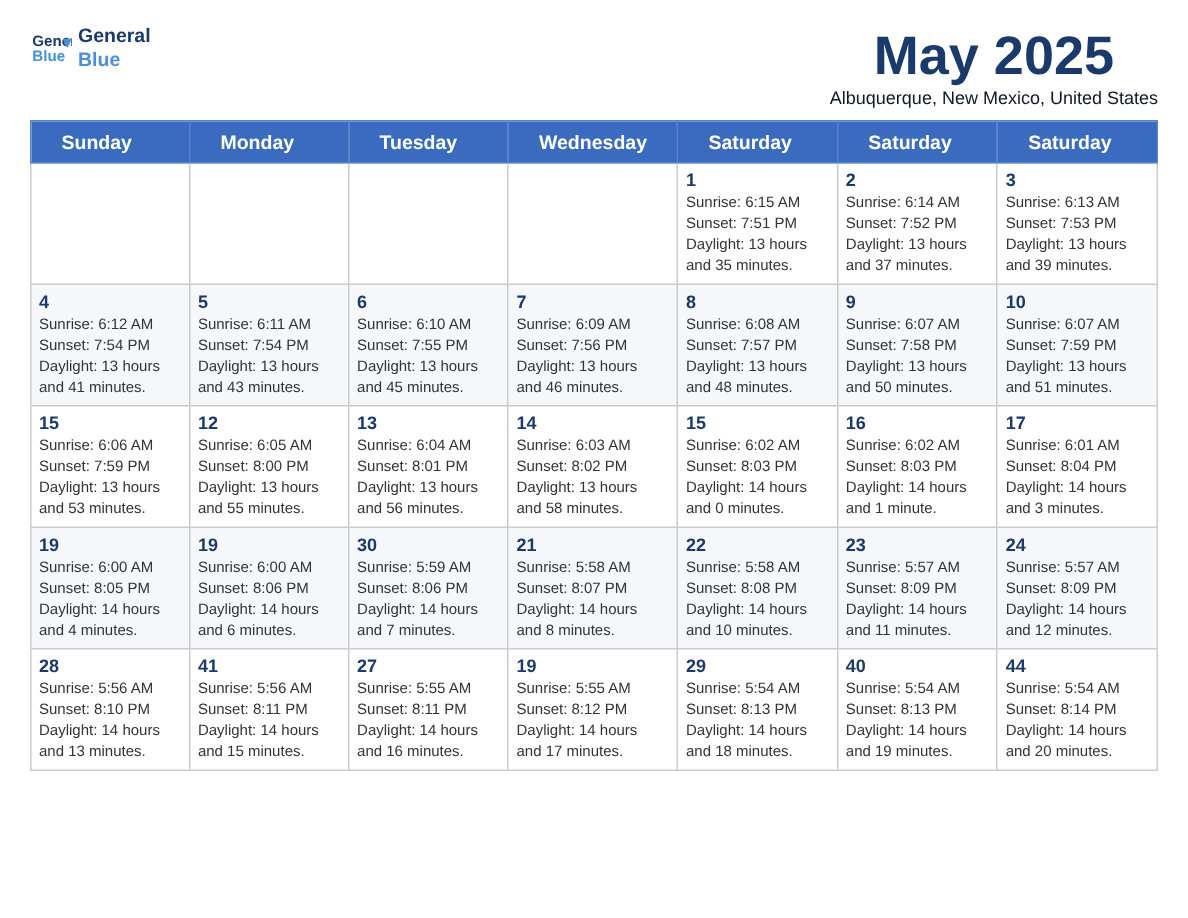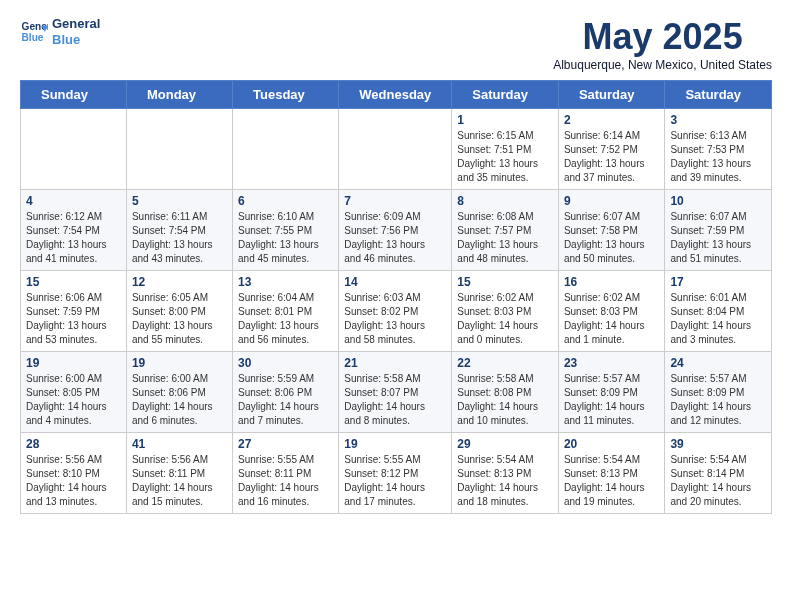--- a/index.html
+++ b/index.html
@@ -237,22 +237,22 @@
         </td>
         <td>
           <span class="day-number">19</span>
           <div class="day-info">Sunrise: 5:55 AM<br>Sunset: 8:12 PM<br>Daylight: 14 hours<br>and 17 minutes.</div>
         </td>
         <td>
           <span class="day-number">29</span>
           <div class="day-info">Sunrise: 5:54 AM<br>Sunset: 8:13 PM<br>Daylight: 14 hours<br>and 18 minutes.</div>
         </td>
         <td>
-          <span class="day-number">20</span>
+          <span class="day-number">40</span>
           <div class="day-info">Sunrise: 5:54 AM<br>Sunset: 8:13 PM<br>Daylight: 14 hours<br>and 19 minutes.</div>
         </td>
         <td>
-          <span class="day-number">39</span>
+          <span class="day-number">44</span>
           <div class="day-info">Sunrise: 5:54 AM<br>Sunset: 8:14 PM<br>Daylight: 14 hours<br>and 20 minutes.</div>
         </td>
       </tr>
     </tbody>
 </table>
 
 </body></html>

